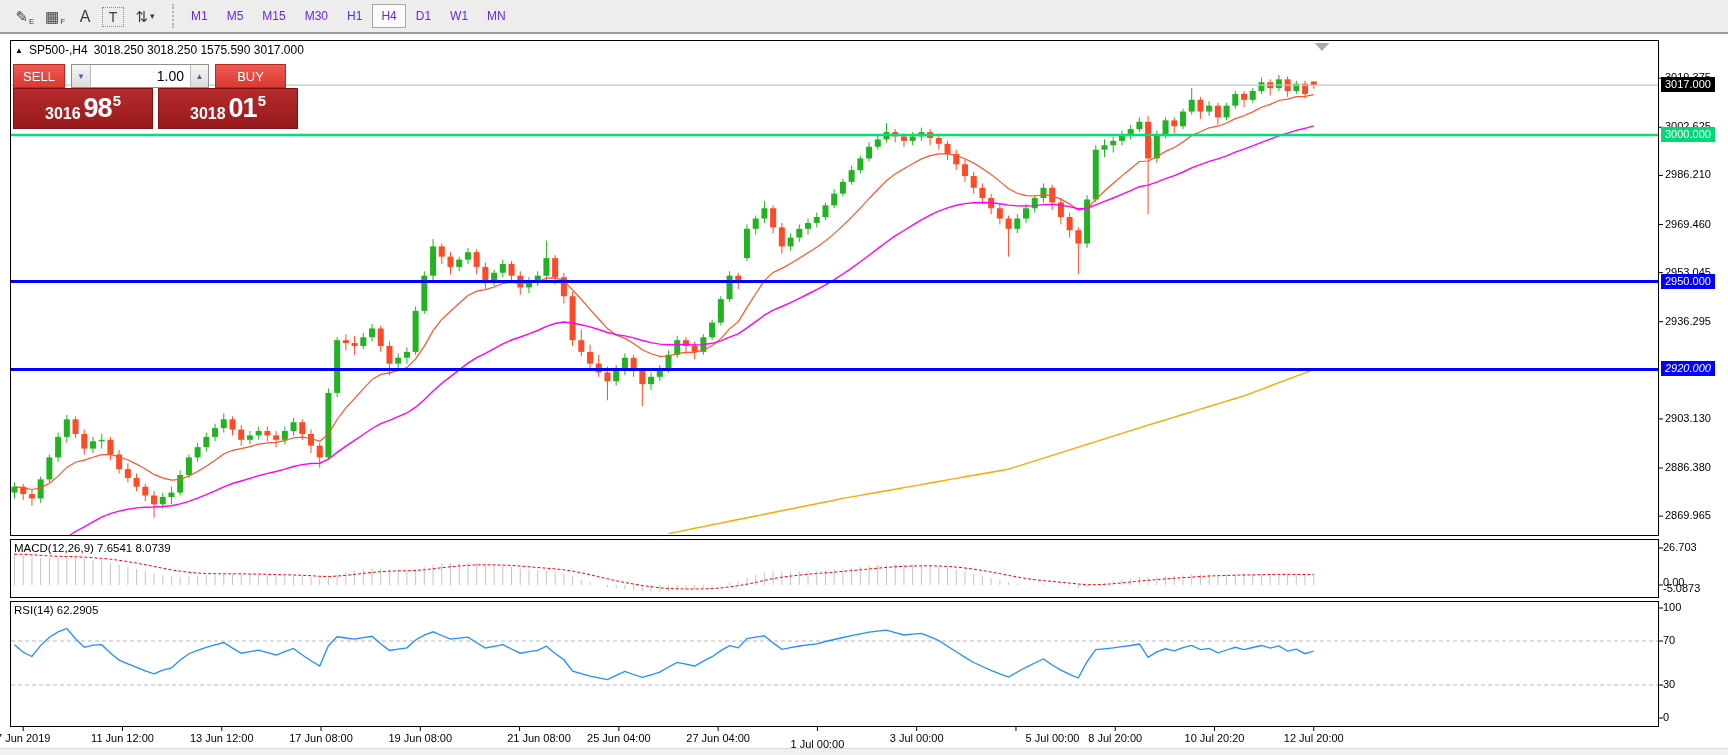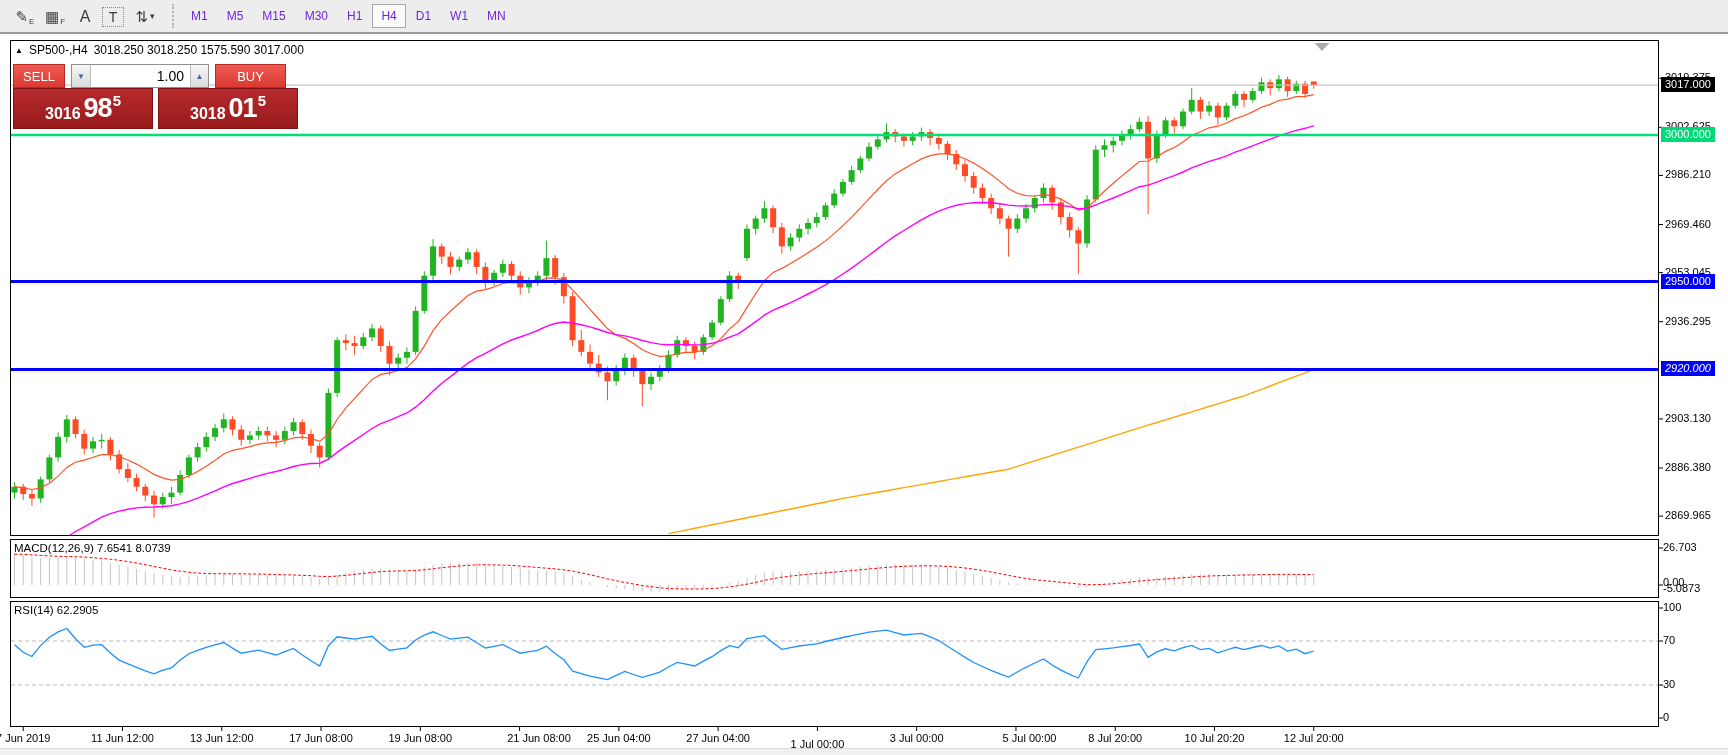--- a/index.html
+++ b/index.html
@@ -633,21 +633,21 @@
       <div class="t-label" style="left:23.22px;top:732px;">7 Jun 2019</div>
       <div class="t-label" style="left:122.49384615384616px;top:732px;">11 Jun 12:00</div>
       <div class="t-label" style="left:221.76769230769233px;top:732px;">13 Jun 12:00</div>
       <div class="t-label" style="left:321.0415384615385px;top:732px;">17 Jun 08:00</div>
       <div class="t-label" style="left:420.3153846153847px;top:732px;">19 Jun 08:00</div>
       <div class="t-label" style="left:539px;top:732px;">21 Jun 08:00</div>
       <div class="t-label" style="left:618.863076923077px;top:732px;">25 Jun 04:00</div>
       <div class="t-label" style="left:718.1369230769232px;top:732px;">27 Jun 04:00</div>
       <div class="t-label" style="left:817.4107692307693px;top:732px;margin-top:6px;">1 Jul 00:00</div>
       <div class="t-label" style="left:916.6846153846155px;top:732px;">3 Jul 00:00</div>
-      <div class="t-label" style="left:1014px;top:732px;padding-left:31px;">5 Jul 00:00</div>
+      <div class="t-label" style="left:1037px;top:732px;padding-left:31px;">5 Jul 00:00</div>
       <div class="t-label" style="left:1115.2323076923078px;top:732px;">8 Jul 20:00</div>
       <div class="t-label" style="left:1214.506153846154px;top:732px;">10 Jul 20:20</div>
       <div class="t-label" style="left:1313.7800000000002px;top:732px;">12 Jul 20:00</div>
     </div>
 
   <div class="chart-title">
     <span class="tri">▲</span>
     <span>SP500-,H4</span>
     <span>3018.250 3018.250 1575.590 3017.000</span>
   </div>

